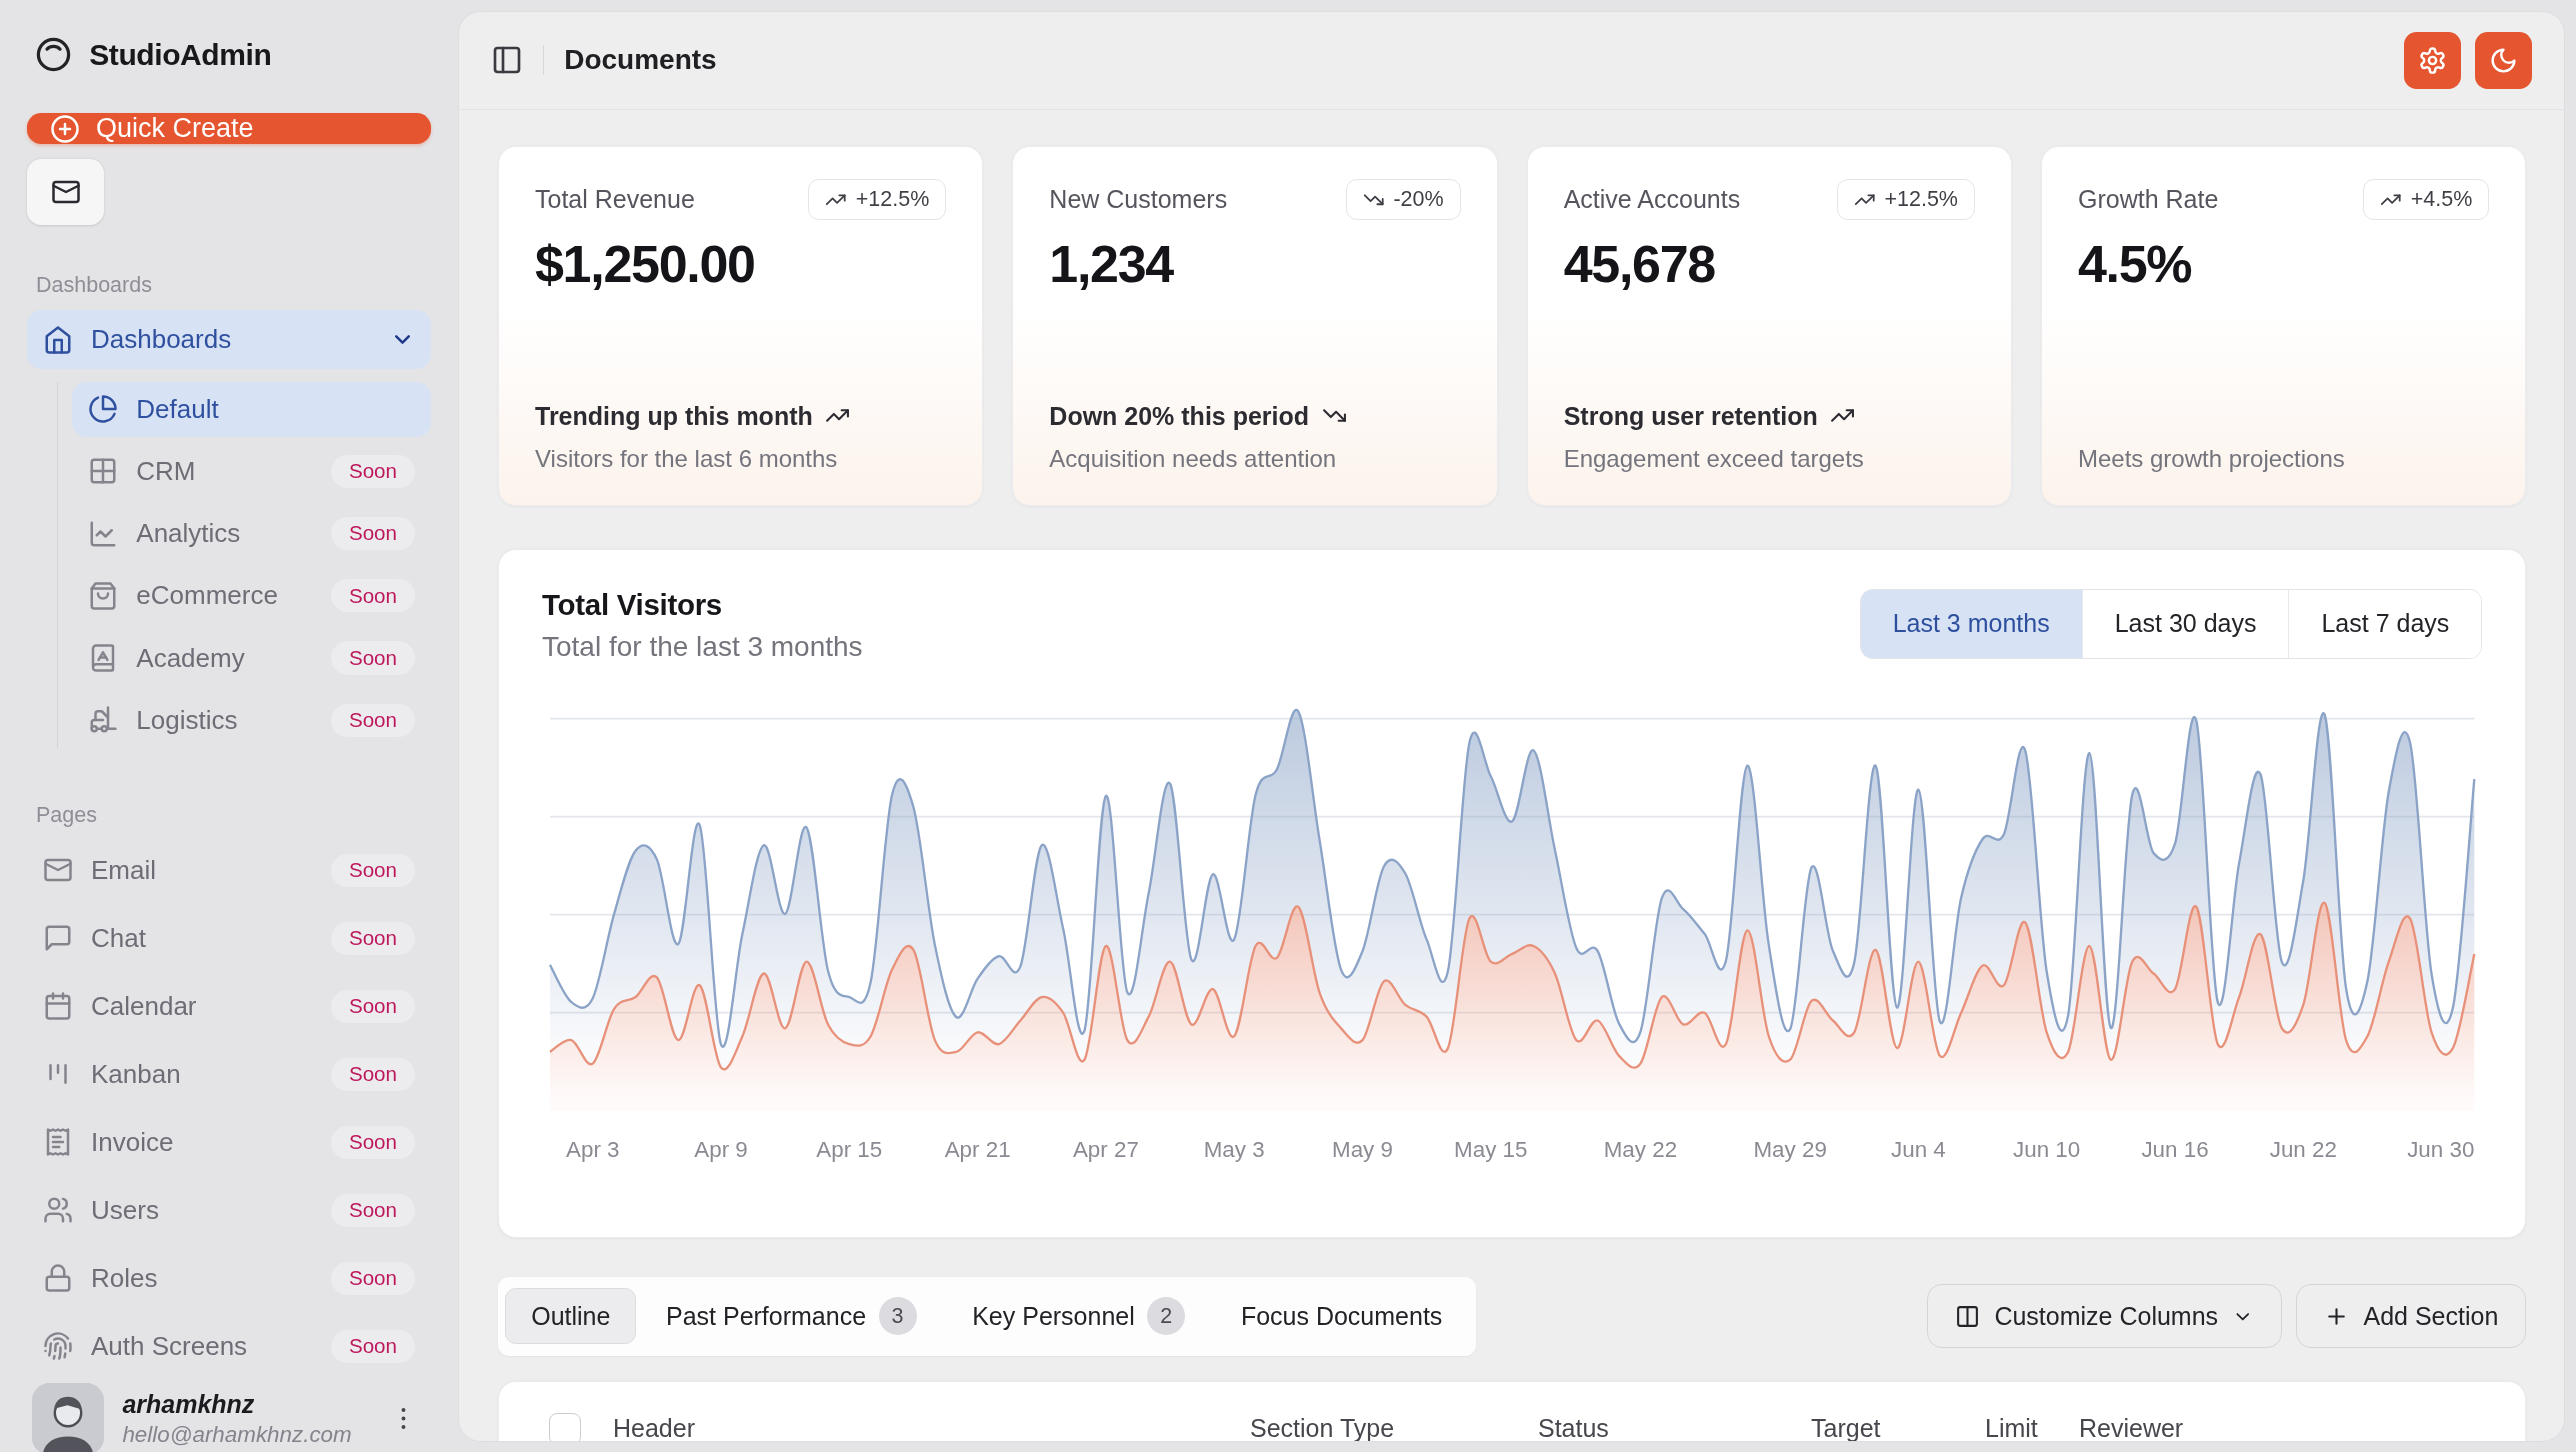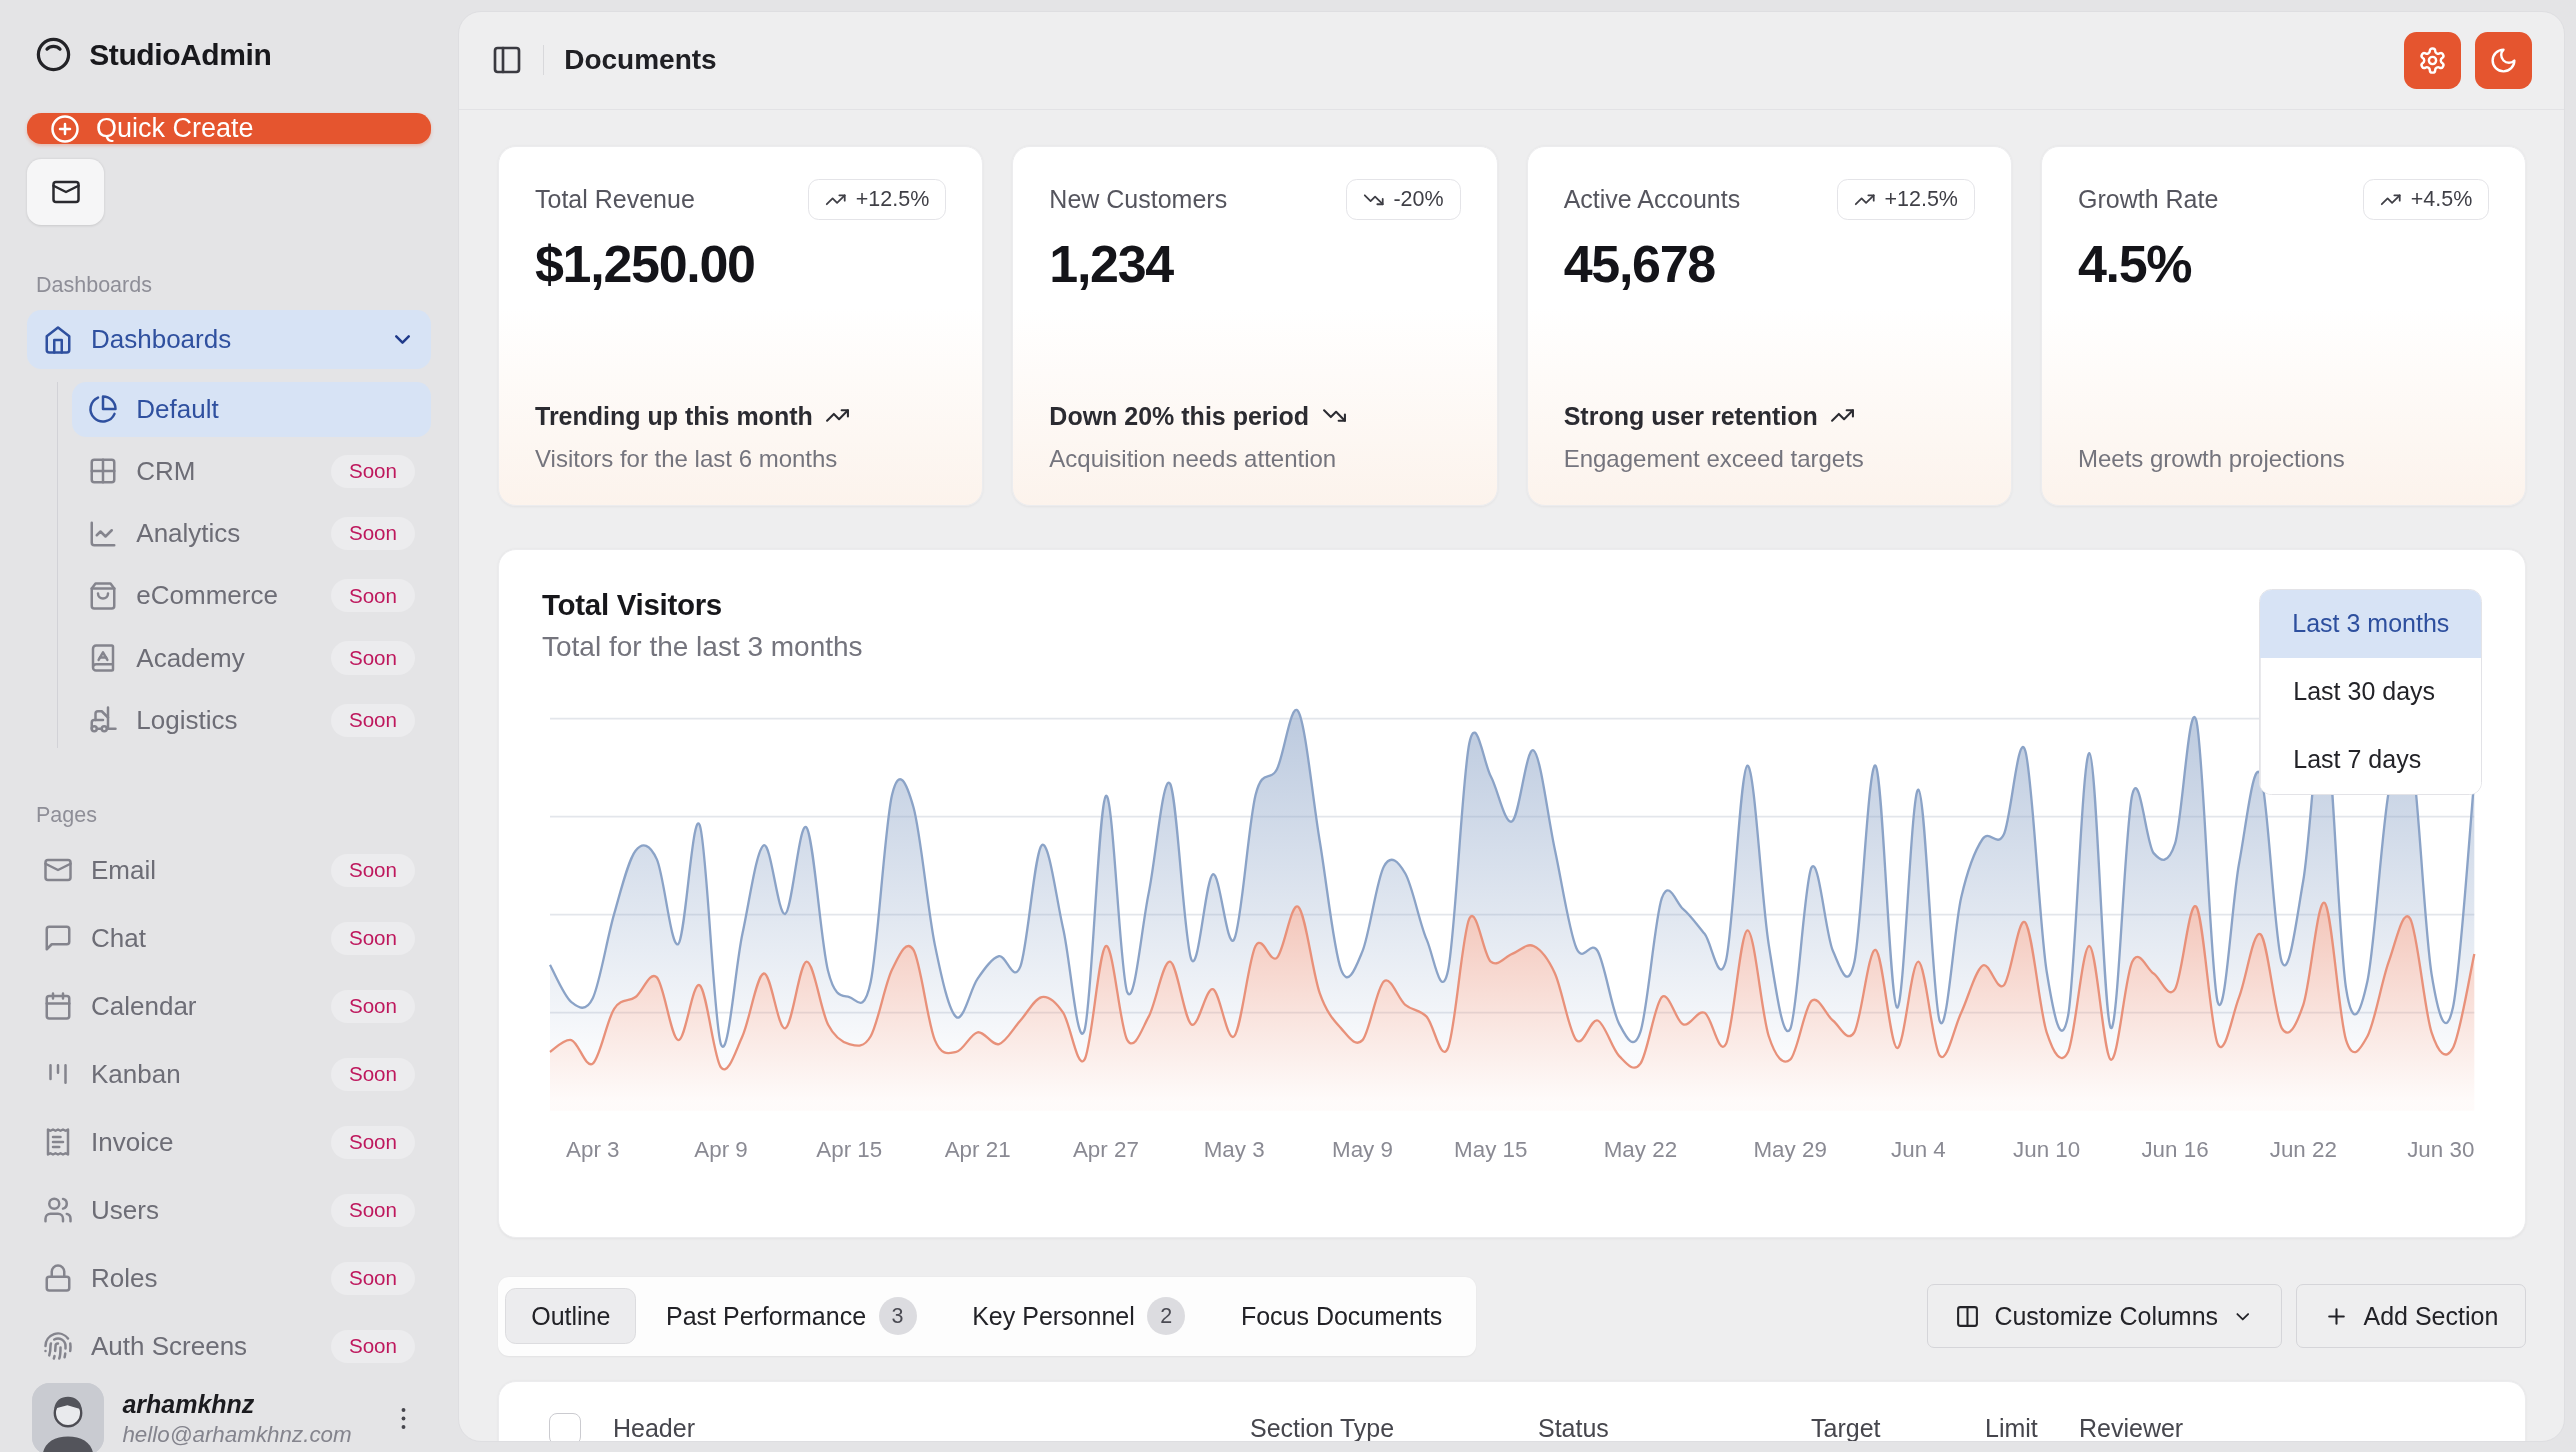--- a/index.html
+++ b/index.html
@@ -78,39 +78,39 @@
   .card-line1.spread { justify-content:space-between; }
   .card-line1.spread span { max-width:75%; }
   .card-line2 { font-size:24px; color:#74747d; margin-top:10.7px; }
 
   
   .chart-card { margin-top:43px; height:689px; border:0.9px solid #ececee; border-radius:18px; background:#fff;
                 box-shadow:0 0.9px 2.7px rgba(0,0,0,.05); padding:38px 43px 0 43px; position:relative; }
   .chart-title { font-size:29.5px; font-weight:700; letter-spacing:-0.3px; color:#17171b; }
   .chart-sub { font-size:28px; color:#74747d; margin-top:9px; }
   .range-toggle { position:absolute; top:39px; right:43px; display:flex; border:0.9px solid #e3e3e7; border-radius:12.5px;
-                  overflow:hidden; background:#fff;flex-direction:column; }
+                  overflow:hidden; background:#fff; }
   .range-item { padding:0 32px; height:68px; display:flex; align-items:center; font-size:25px; color:#232328;
                 cursor:pointer; border-left:0.9px solid #e9e9ec; background:#fff; }
   .range-item:first-child { border-left:none; }
   .range-item.active { background:#d7e3f5; color:#2d4f9e; font-weight:500; }
   .chart-wrap { margin-top:36px; }
 
   
   .toolbar { display:flex; align-items:center; justify-content:space-between; margin-top:39px; }
   .tabs { display:inline-flex; align-items:center; background:#fdfdfd; border-radius:11px; padding:7.2px; gap:3.6px;
           box-shadow:0 0.9px 1.8px rgba(0,0,0,.05); }
   .tab { display:flex; align-items:center; gap:12.5px; padding:12.5px 25px; border-radius:10.7px; font-size:25px;
          color:#222227; cursor:pointer; border:0.9px solid transparent; }
   .tab.active { background:#ececee; border-color:#dcdcdf; }
   .tab-count { width:38px; height:38px; border-radius:50%; background:#dcdce0; color:#4a4a52; font-size:21.5px;
                display:flex; align-items:center; justify-content:center; }
   .toolbar-actions { display:flex; gap:14.3px; }
   .outline-btn { display:flex; align-items:center; gap:14.3px; height:64px; padding:0 27px; font-size:25px; color:#232328;
-                 font-family:inherit; background:transparent; border:0.9px solid #d5d5d9; border-radius:7px; cursor:pointer; }
+                 font-family:inherit; background:transparent; border:0.9px solid #d5d5d9; border-radius:15px; cursor:pointer; }
   .outline-btn svg { width:25px; height:25px; }
 
   
   .table-card { margin-top:25px; background:#fff; border:0.9px solid #ececee; border-radius:18px 18px 0 0; height:125px;
                 padding:0 25px; box-shadow:0 0.9px 2.7px rgba(0,0,0,.05); }
   .thead { display:grid; grid-template-columns:89px 637px 288px 273px 174px 94px auto; align-items:center; height:93px;
            font-size:25px; color:#46464d; font-weight:500; }
   .checkbox { width:32px; height:32px; border:1.8px solid #cbcbd0; border-radius:8px; background:#fff; cursor:pointer; margin-left:25px; }
 </style>
 </head>

